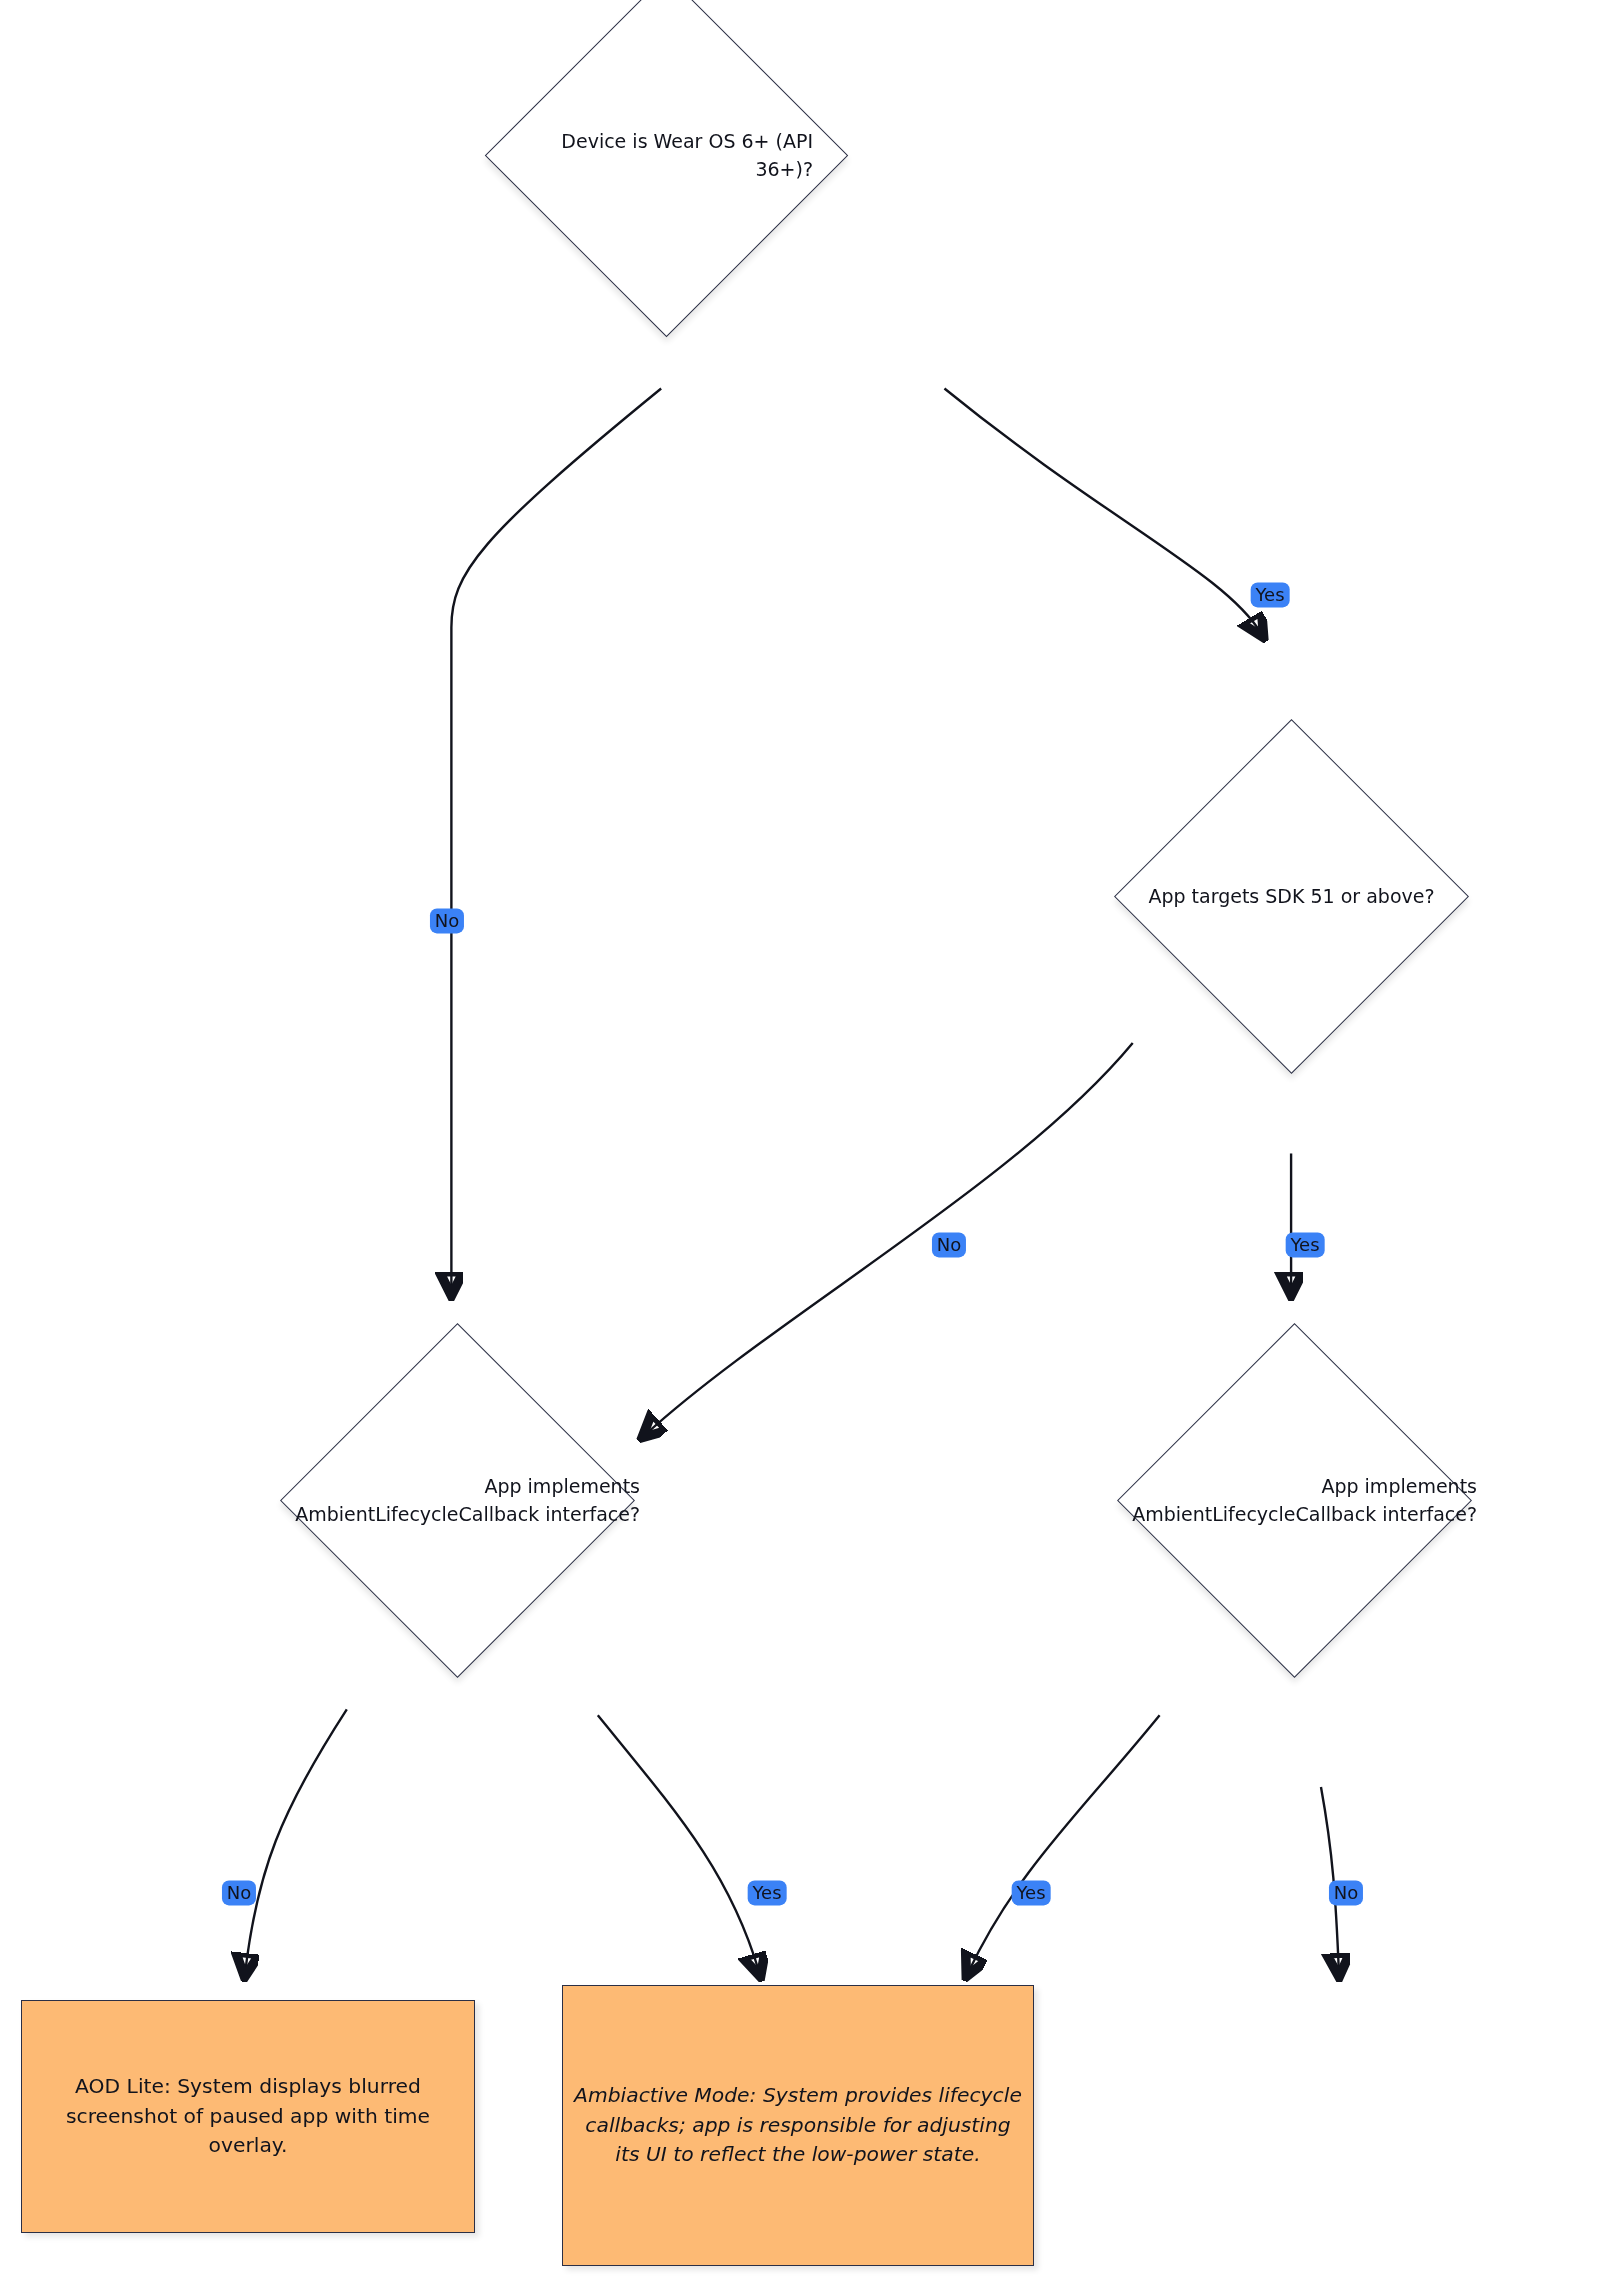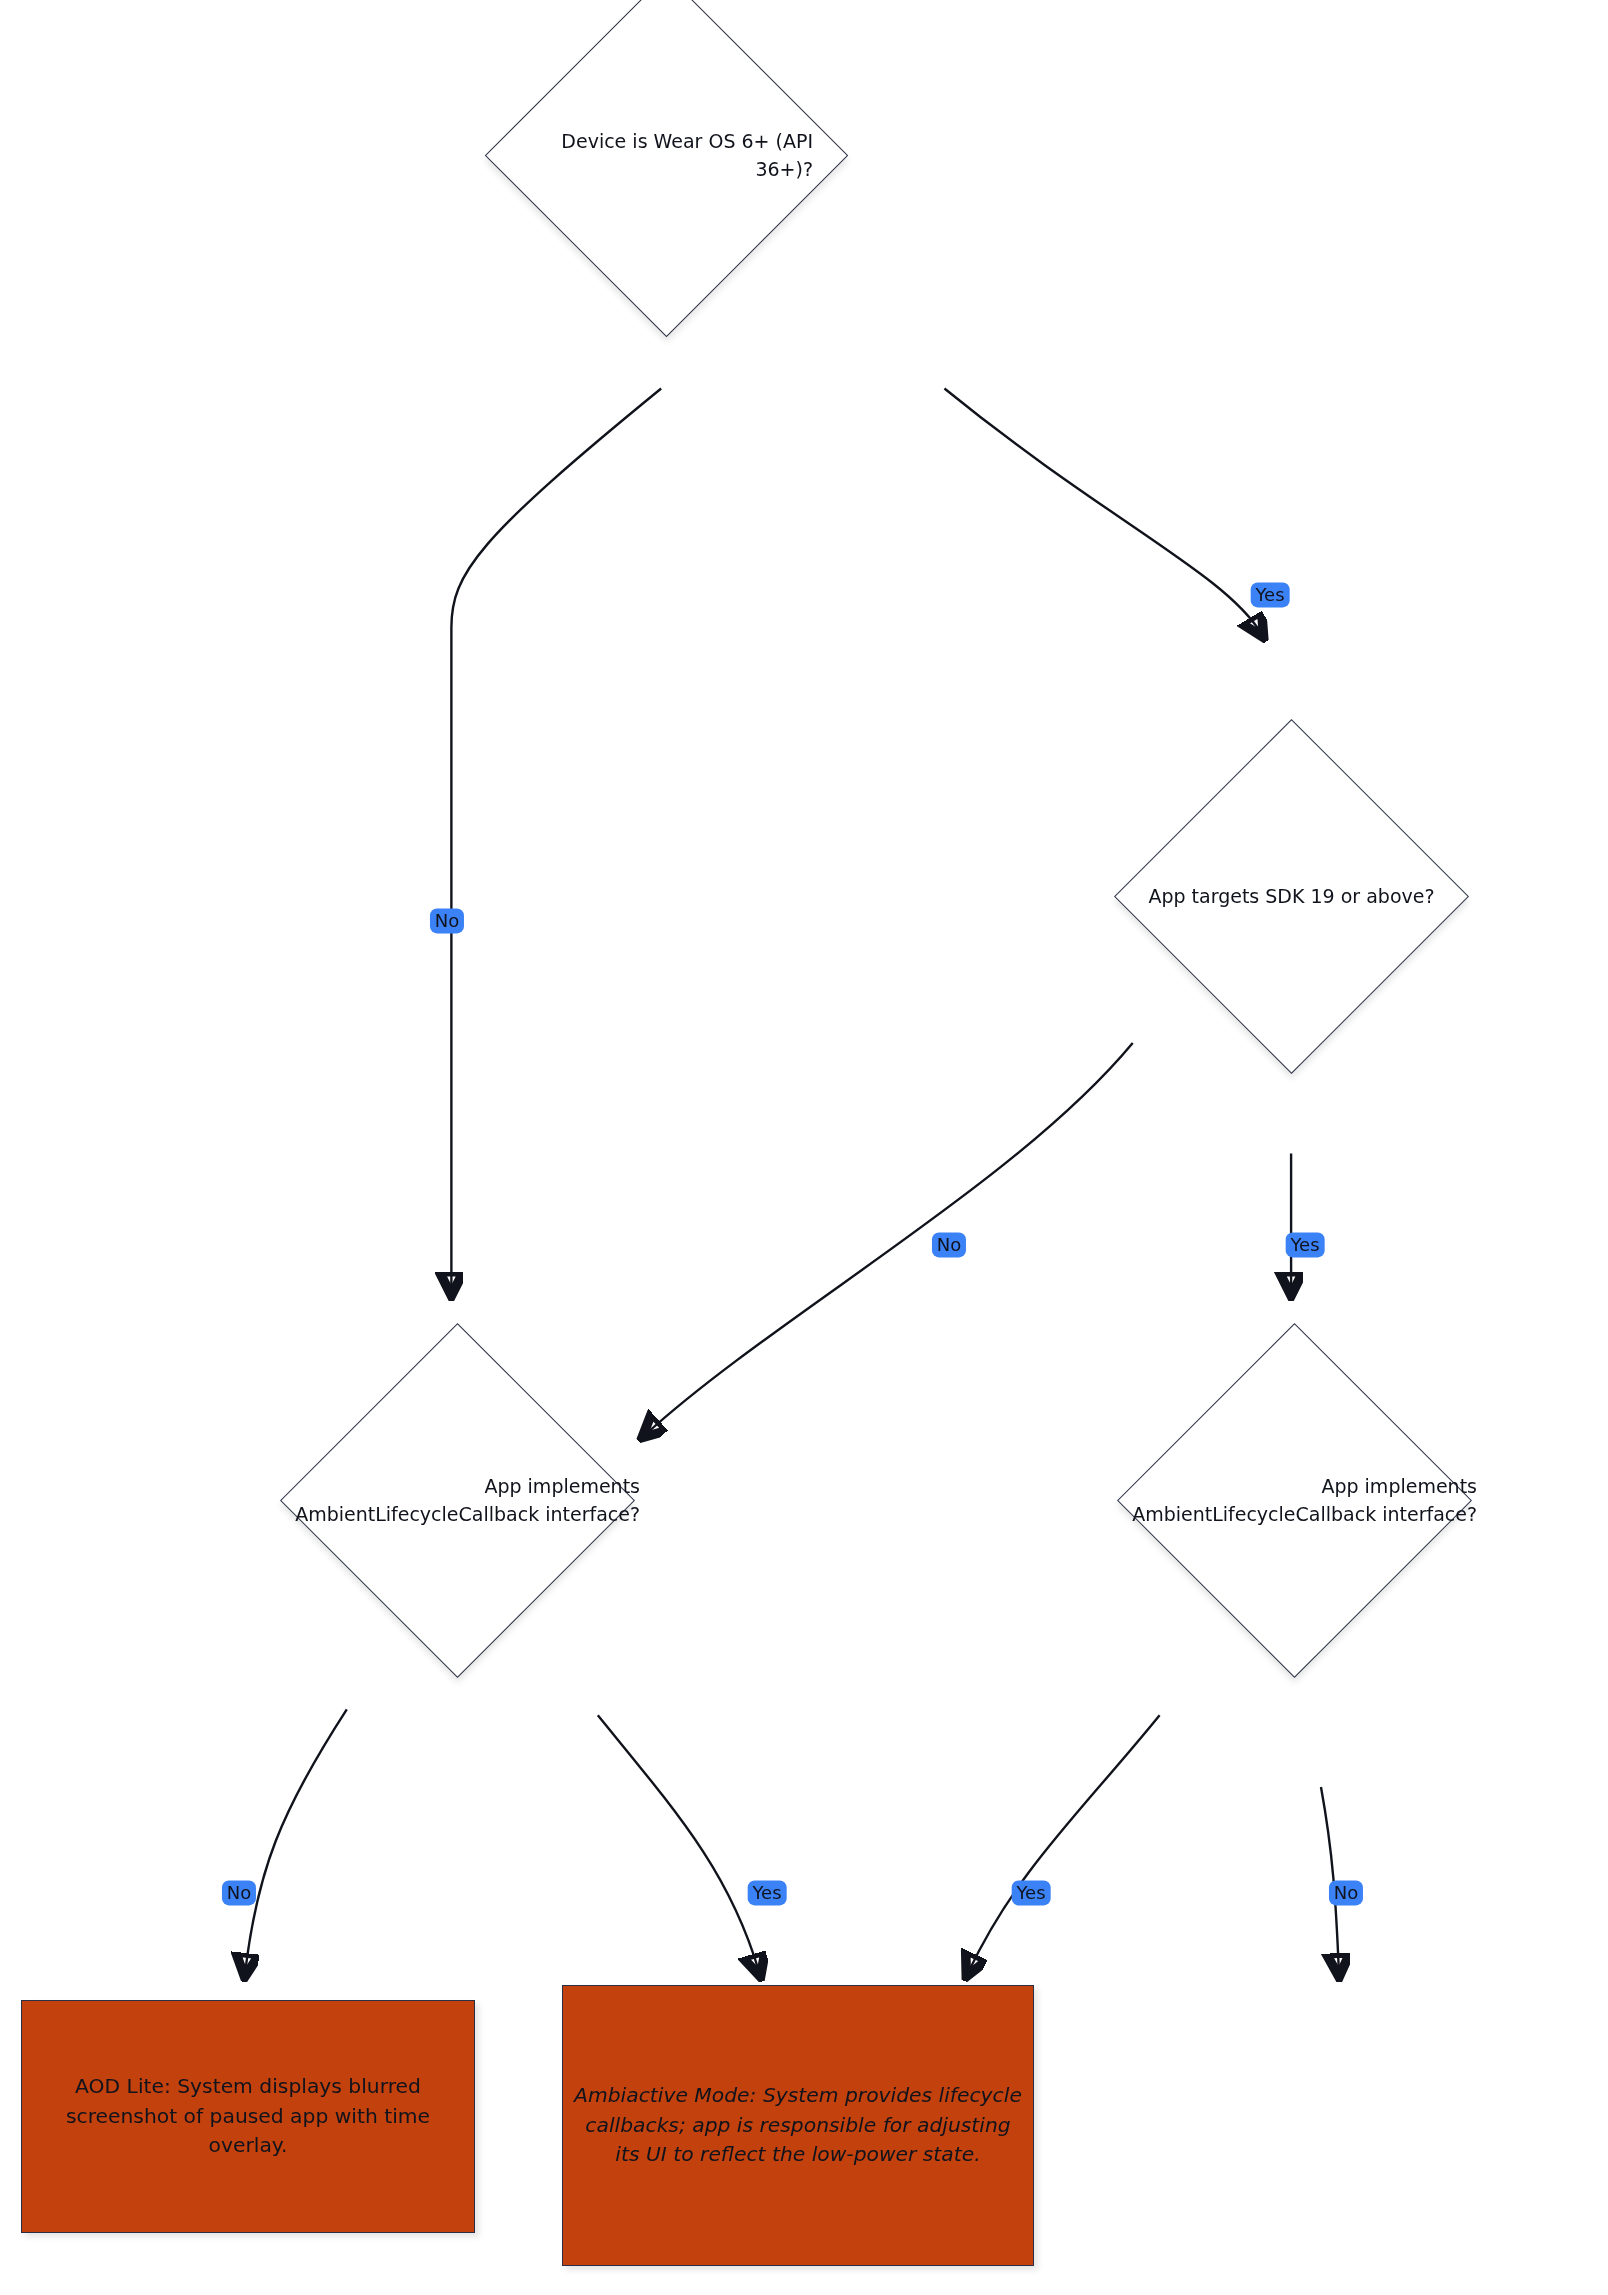--- a/index.html
+++ b/index.html
@@ -40,21 +40,21 @@
     text-align: right;
     color: #11131c;
     font-size: 19px;
     line-height: 1.45;
     pointer-events: none;
     white-space: pre-line;
   }
   
   .process {
     border: 1.8px solid #2b2f45;
-    background: #c2410c;
+    background: #fdba74;
     box-shadow: 3.6px 3.6px 6px rgba(0,0,0,0.10);
     display: flex;
     align-items: center;
     justify-content: center;
     text-align: center;
     color: #11131c;
     font-size: 20.3px;
     line-height: 1.45;
     padding: 6px 9.6px;
     white-space: pre-line;
@@ -110,21 +110,21 @@
 
     <path d="M1940,2870 C 1810,3030 1700,3130 1620,3300" marker-end="url(#arrow)"></path>
 
     <path d="M2210,2990 C 2230,3100 2235,3180 2240,3300" marker-end="url(#arrow)"></path>
   </svg>
 
   <div class="node-shape decision" style="left:538px; top:27px; width:257px; height:257px;"></div>
   <div class="decision-label" style="left:520px; top:102px; width:293px; height:108px;">Device is Wear OS 6+ (API 36+)?</div>
 
   <div class="node-shape decision" style="left:1166px; top:771px; width:251px; height:251px;"></div>
-  <div class="decision-label" style="left:1142px; top:843px; width:299px; height:108px;">App targets SDK 19 or above?</div>
+  <div class="decision-label" style="left:1142px; top:843px; width:299px; height:108px;">App targets SDK 51 or above?</div>
 
   <div class="node-shape decision" style="left:332px; top:1375px; width:251px; height:251px;"></div>
   <div class="decision-label" style="left:275px; top:1435px; width:365px; height:132px;">App implements AmbientLifecycleCallback interface?</div>
 
   <div class="node-shape decision" style="left:1169px; top:1375px; width:251px; height:251px;"></div>
   <div class="decision-label" style="left:1112px; top:1435px; width:365px; height:132px;">App implements AmbientLifecycleCallback interface?</div>
 
   <div class="node-shape process" style="left:21px; top:2000px; width:454px; height:233px;">AOD Lite: System displays blurred screenshot of paused app with time overlay.</div>
 
   <div class="node-shape process" style="left:562px; top:1985px; width:472px; height:281px;font-style:italic;">Ambiactive Mode: System provides lifecycle callbacks; app is responsible for adjusting its UI to reflect the low-power state.</div>

